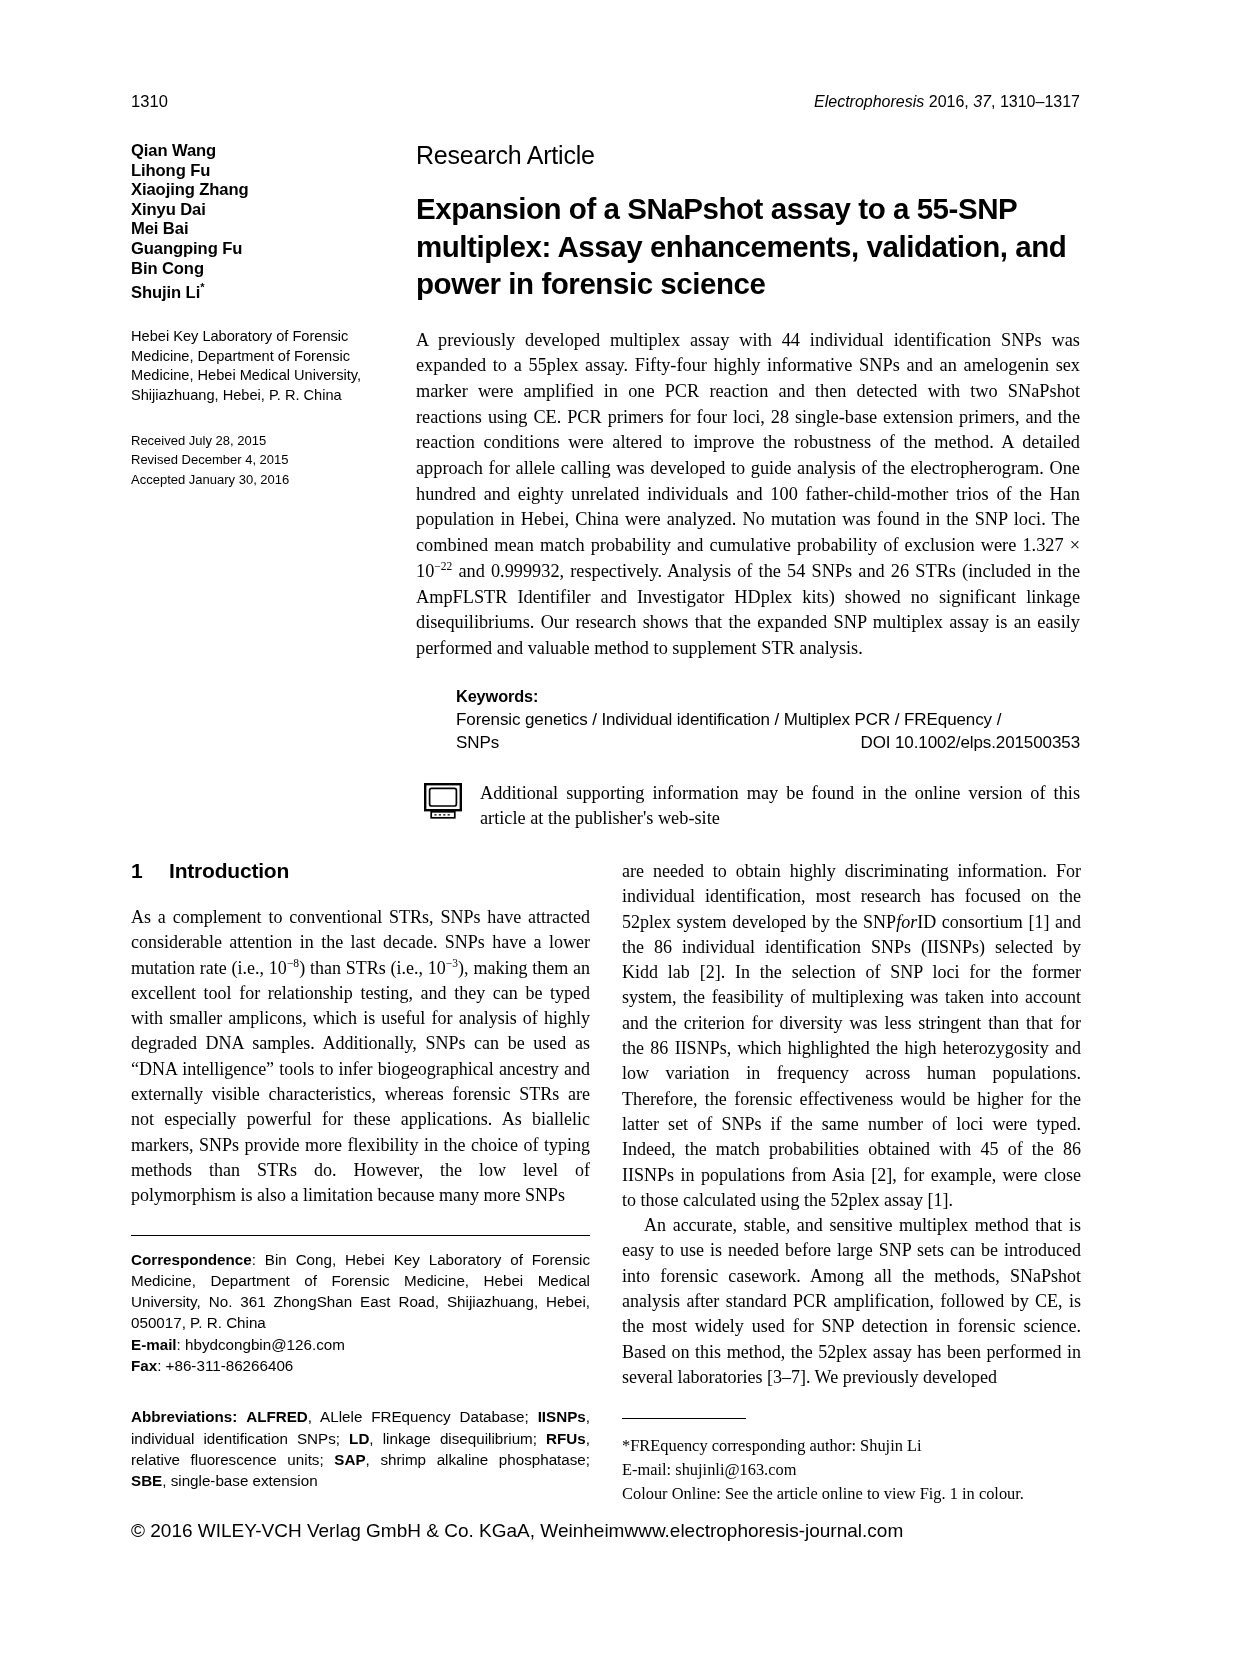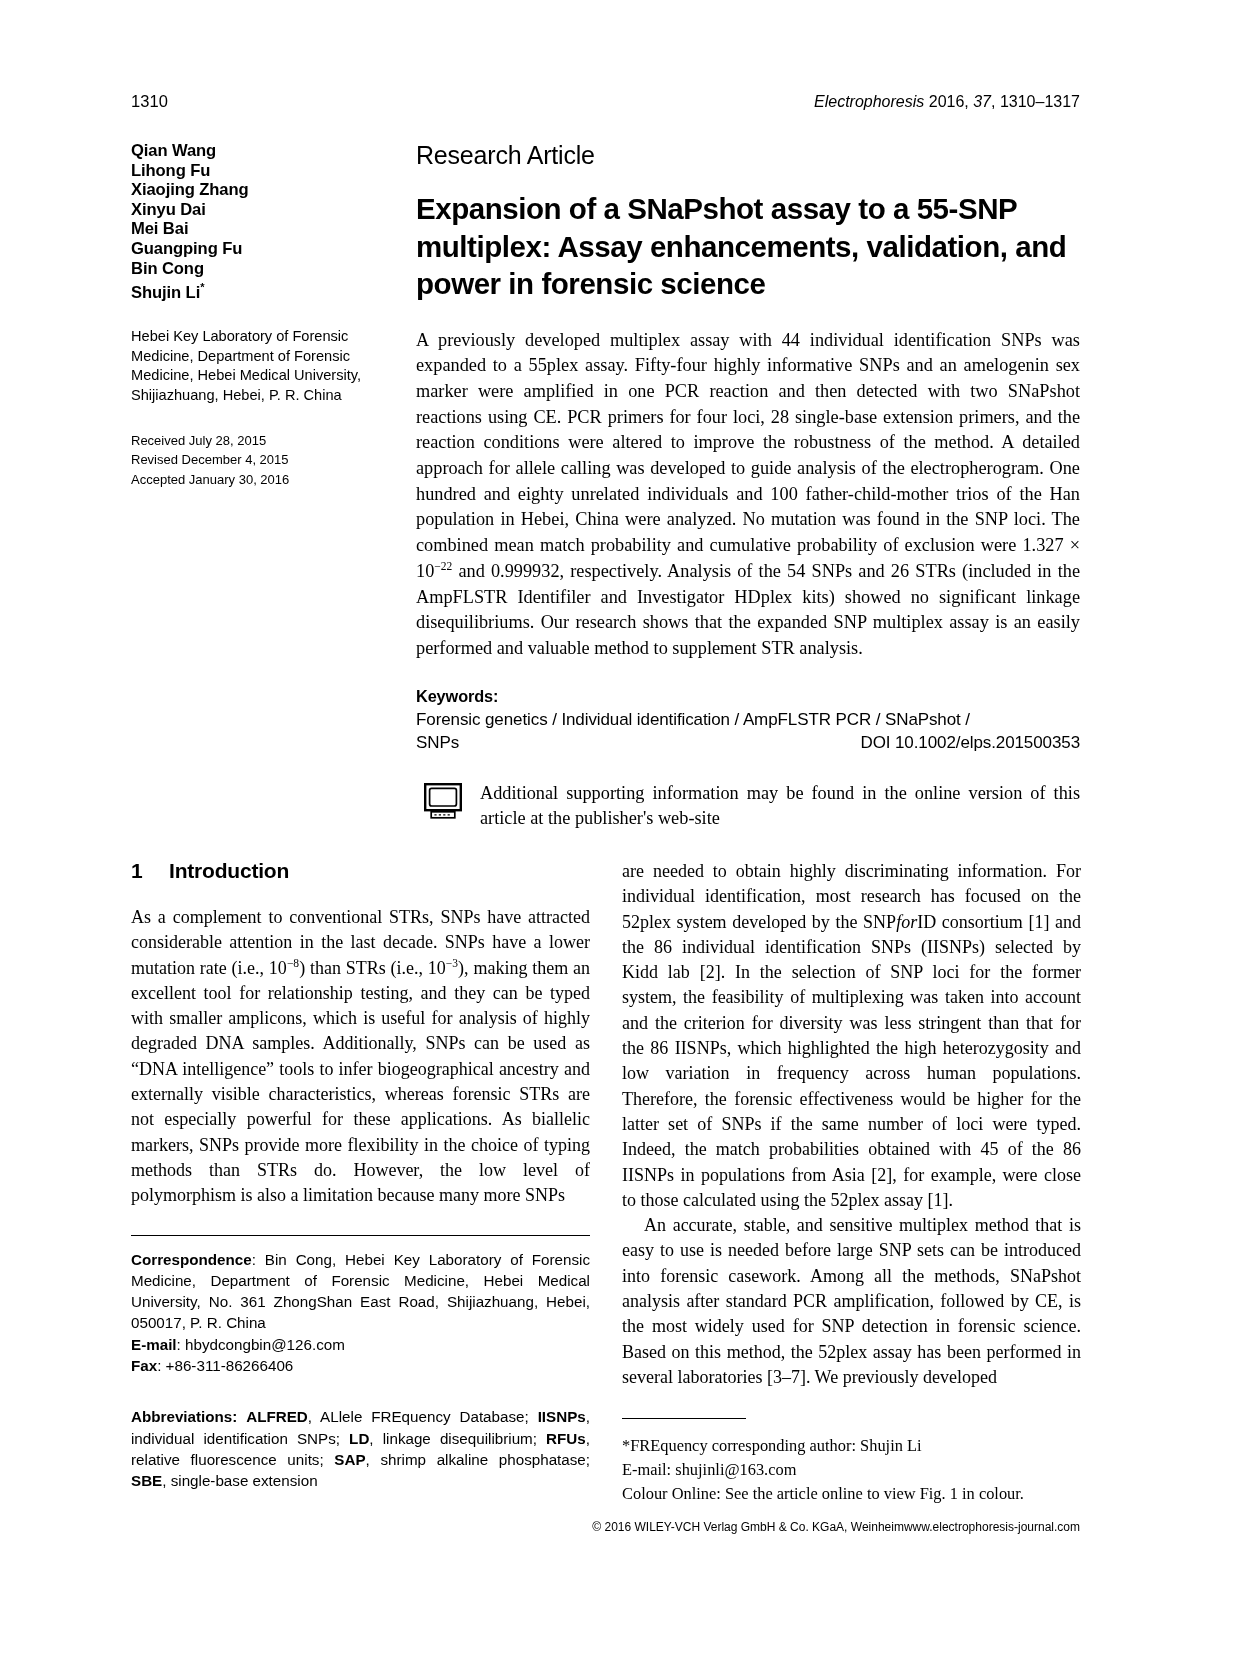--- a/index.html
+++ b/index.html
@@ -93,20 +93,21 @@
     line-height: 25.7px;
     text-align: justify;
     text-justify: inter-word;
     hyphens: manual;
   }
   .abstract sup { font-size: 11.5px; vertical-align: super; line-height: 0; }
 
   .kw-block {
     margin-top: 25px;
     font-family: "Liberation Sans", sans-serif;
+    margin-left: 40px;
   }
   .kw-label {
     font-size: 16.3px;
     font-weight: bold;
     letter-spacing: -0.1px;
   }
   .kw-line {
     margin-top: 2px;
     font-size: 17px;
     line-height: 23px;
@@ -199,24 +200,24 @@
   .fn-serif b { font-weight: normal; }
   .abbr-block { margin-top: 30px; }
 
   
   .footer {
     position: absolute;
     left: 131px;
     top: 1516px;
     width: 949px;
     display: flex;
-    justify-content: flex-end;
+    justify-content: flex-start;
     align-items: baseline;
     font-family: "Liberation Sans", sans-serif;
-    font-size: 12px;
+    font-size: 19px;
   }
   .footer .right { font-weight: normal; }
 </style>
 </head>
 <body>
 
 <div class="page">
 
   <div class="runhead">
     <div class="folio">1310</div>
@@ -243,21 +244,21 @@
   </div>
 
   <div class="artcol">
     <div class="kicker">Research Article</div>
     <div class="title">Expansion of a SNaPshot assay to a 55-SNP multiplex: Assay enhancements, validation, and power in forensic science</div>
 
     <div class="abstract"><span>A previously developed multiplex assay with 44 individual identification SNPs was expanded to a 55plex assay. Fifty-four highly informative SNPs and an amelogenin sex marker were amplified in one PCR reaction and then detected with two SNaPshot reactions using CE. PCR primers for four loci, 28 single-base extension primers, and the reaction conditions were altered to improve the robustness of the method. A detailed approach for allele calling was developed to guide analysis of the electropherogram. One hundred and eighty unrelated individuals and 100 father-child-mother trios of the Han population in Hebei, China were analyzed. No mutation was found in the SNP loci. The combined mean match probability and cumulative probability of exclusion were 1.327 × 10</span><sup>−22</sup><span> and 0.999932, respectively. Analysis of the 54 SNPs and 26 STRs (included in the AmpFLSTR Identifiler and Investigator HDplex kits) showed no significant linkage disequilibriums. Our research shows that the expanded SNP multiplex assay is an easily performed and valuable method to supplement STR analysis.</span></div>
 
     <div class="kw-block">
       <div class="kw-label">Keywords:</div>
-      <div class="kw-line">Forensic genetics / Individual identification / AmpFLSTR PCR / SNaPshot /</div>
+      <div class="kw-line">Forensic genetics / Individual identification / Multiplex PCR / FREquency /</div>
       <div class="kw-tail">
         <span>SNPs</span>
         <span>DOI 10.1002/elps.201500353</span>
       </div>
     </div>
 
     <div class="supp">
       <span class="supp-icon">
         <svg width="38" height="36" viewBox="0 0 38 36" aria-hidden="true">
           <rect x="1.2" y="1.2" width="35.6" height="26" fill="#ffffff" stroke="#000000" stroke-width="2.4"></rect>

